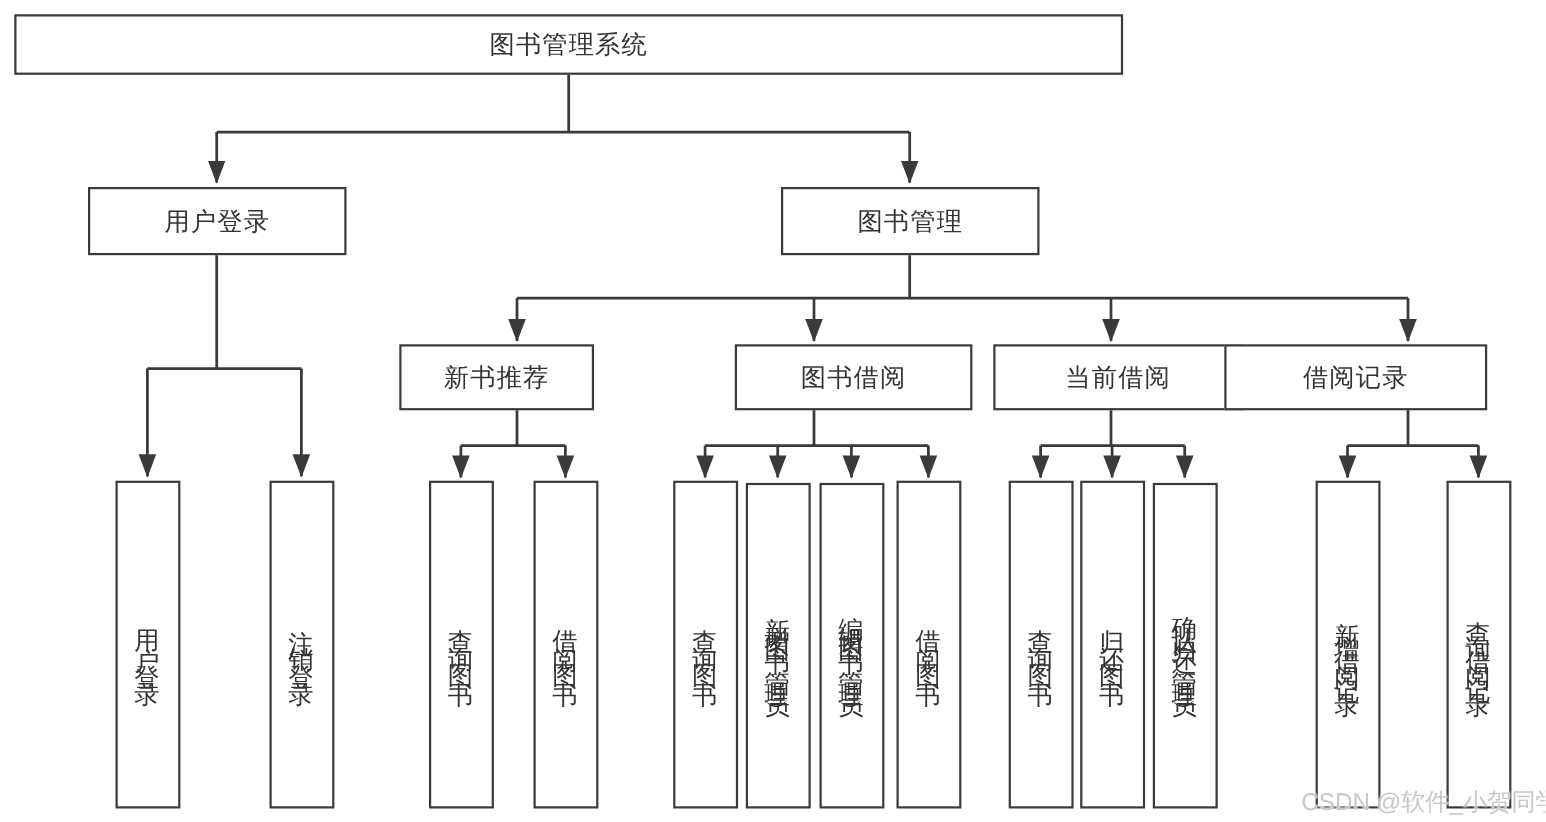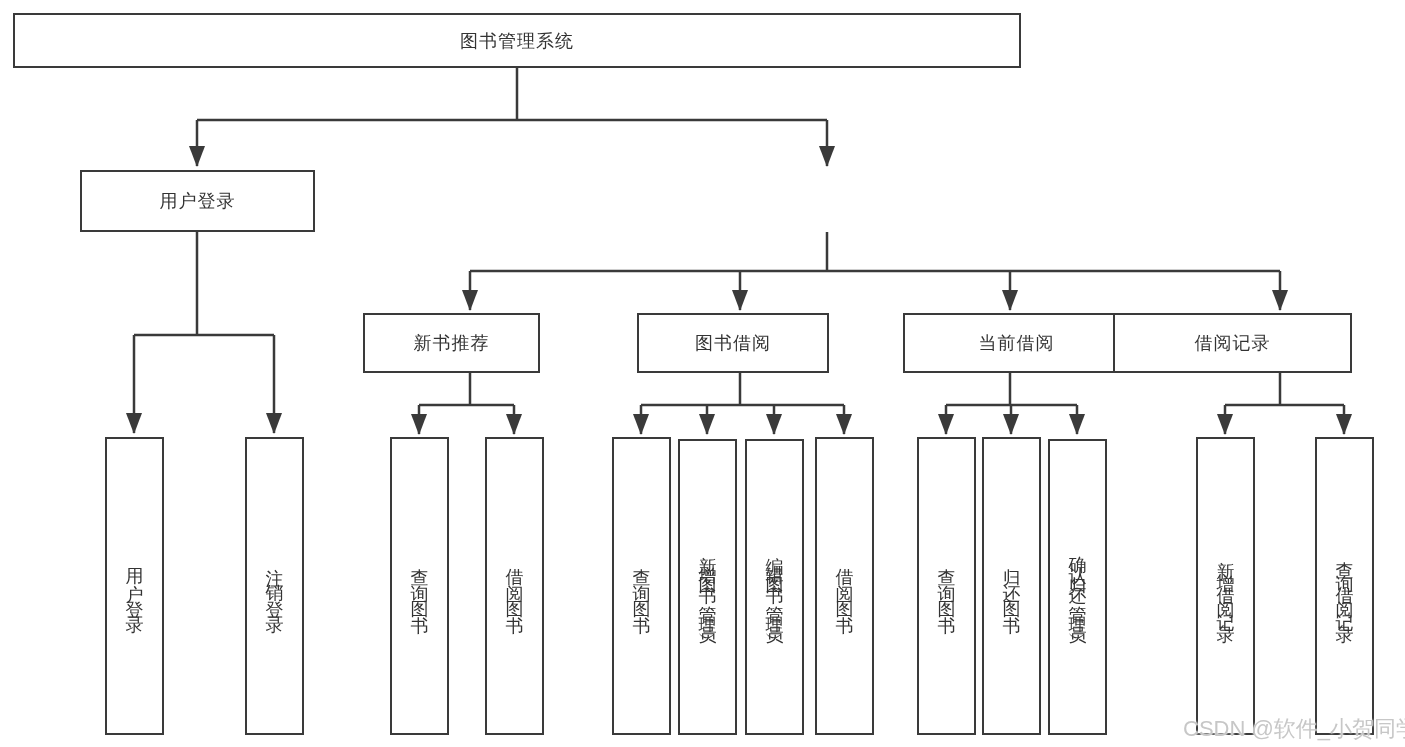--- a/index.html
+++ b/index.html
@@ -14,21 +14,21 @@
   .edges { position: absolute; left: 0; top: 0; z-index: 2; }
   .node {
     position: absolute;
     box-sizing: border-box;
     border: 2.5px solid #3a3a3a;
     background: #ffffff;
     display: flex;
     align-items: center;
     justify-content: center;
     color: #333333;
-    font-size: 18px;
+    font-size: 23px;
     z-index: 1;
   }
   .hnode span { letter-spacing: 1px; white-space: nowrap; }
   .vnode .vtext {
     writing-mode: vertical-rl;
     text-orientation: mixed;
     white-space: nowrap;
   }
   .len4 { letter-spacing: 16px; }
   .len6 { letter-spacing: 13px; }
@@ -99,25 +99,28 @@
     </g>
   </svg>
 
   <div class="node hnode" style="left:13px;top:13px;width:1008px;height:55px">
     <span>图书管理系统</span>
   </div>
 
   <div class="node hnode" style="left:80px;top:170px;width:235px;height:62px">
     <span>用户登录</span>
   </div>
+  <div class="node hnode" style="left:710px;top:170px;width:235px;height:62px">
+    <span>图书管理</span>
+  </div>
 
   <div class="node hnode" style="left:363px;top:313px;width:177px;height:60px">
     <span>新书推荐</span>
   </div>
-  <div class="node hnode" style="left:637px;top:313px;width:192px;height:60px">
+  <div class="node hnode" style="left:668px;top:313px;width:216px;height:60px">
     <span>图书借阅</span>
   </div>
   <div class="node hnode" style="left:903px;top:313px;width:227px;height:60px">
     <span>当前借阅</span>
   </div>
   <div class="node hnode" style="left:1113px;top:313px;width:239px;height:60px">
     <span>借阅记录</span>
   </div>
 
   <div class="node vnode" style="left:105px;top:437px;width:59px;height:298px">

